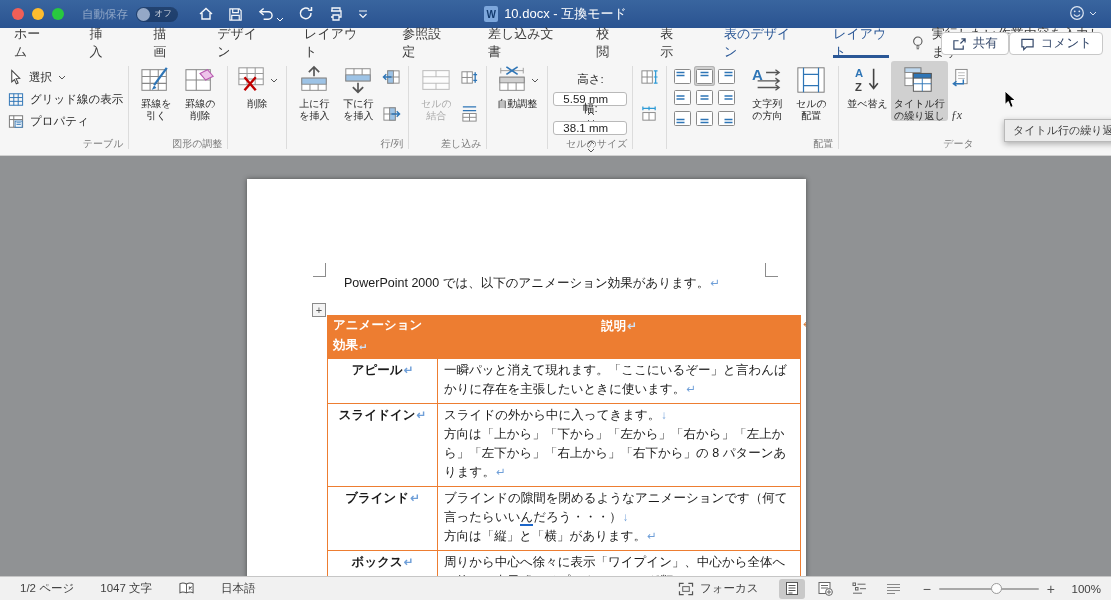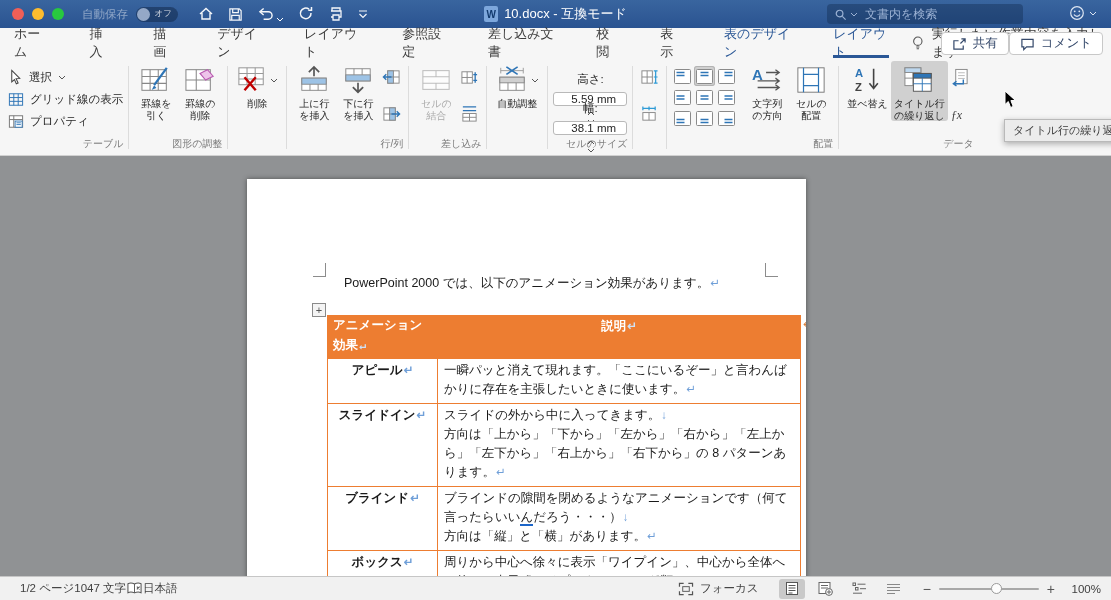--- a/index.html
+++ b/index.html
@@ -57,21 +57,21 @@
   .bigbtn .lbl { margin-top:3px; white-space:pre-line; }
   .bigbtn.disabled { color:#a9a9a9; }
   .bigbtn.hovered { background:#d0d0d0; border-radius:3px; }
   .iconrow { display:flex; align-items:center; gap:2px; }
   .smallcol { display:flex; flex-direction:column; justify-content:space-between; height:62px; padding:7px 2px 0 2px; }
   .chev { width:8px; height:5px; }
   .sizer { display:flex; flex-direction:column; padding-top:6px; gap:5px; }
   .sizer-row { display:flex; align-items:center; gap:5px; height:24px;flex-direction:column; }
   .sizer-row .slbl { font-size:11.5px; color:#262626; }
   .numbox { width:74px; height:20px; background:#fff; border:1px solid #b9b9b9; border-radius:3px;
-    font-size:11.5px; color:#1f1f1f; display:flex; align-items:center; padding-left:17px; }
+    font-size:11.5px; color:#1f1f1f; display:flex; align-items:center; padding-left:9px; }
   .stepper { display:flex; flex-direction:column; gap:3px; padding-left:2px; }
   .aligngrid { display:grid; grid-template-columns:repeat(3,21px); grid-auto-rows:20px; gap:1px; padding-top:5px; }
   .albtn { display:flex; align-items:center; justify-content:center; border-radius:3px; }
   .albtn.sel { background:#d0d0d0; box-shadow:inset 0 0 0 1px #b3b3b3; }
 
   
   .tooltip { position:absolute; left:1004px; top:119px; background:#ececec; border:1px solid #b9b9b9;
     box-shadow:0 2px 6px rgba(0,0,0,.3); font-size:11px; color:#3d3d3d; padding:3px 8px;
     white-space:nowrap; z-index:50; }
   .cursor { position:absolute; left:1004px; top:90px; z-index:60; }
@@ -93,21 +93,21 @@
   tr.head td { background:#ED7D31; color:#fff; font-weight:bold; padding:1px 5px 2px 5px; }
   tr.head td.c2 { text-align:center; }
   td.eff { width:110px; text-align:center; font-weight:bold; padding:2px 4px 4px 4px; }
   td.desc { padding:2px 6px 4px 6px; }
   .gram { border-bottom:2px solid #1d66c9; }
   .rowend { position:absolute; left:556px; top:138px; color:#d9813f; font-size:11.5px; }
 
   
   .statusbar { position:absolute; top:576px; left:0; width:1111px; height:24px; background:#f1f1f1;
     border-top:1px solid #c6c6c6; display:flex; align-items:center; font-size:11.5px; color:#3f3f3f; }
-  .sb-left { display:flex; align-items:center; margin-left:20px; }
+  .sb-left { display:flex; align-items:center; gap:26px; margin-left:20px; }
   .sb-right { position:absolute; right:10px; display:flex; align-items:center; }
   .viewbtn { display:flex; align-items:center; justify-content:center; width:26px; height:20px; border-radius:3px; }
   .viewbtn.sel { background:#c9c9c9; }
   .zoomtrack { position:relative; width:100px; height:2px; background:#a8a8a8; border-radius:1px; margin:0 8px; }
   .zoomthumb { position:absolute; left:52%; top:-5px; width:11px; height:11px; border-radius:50%;
     background:#fdfdfd; border:1px solid #9a9a9a; }
   .zsign { font-size:14px; color:#555; }
 </style>
 </head>
 <body>
@@ -148,30 +148,20 @@
       </svg>
     <svg class="ic" width="10" height="9" viewBox="0 0 10 9">
         <path d="M1 1h8 M1.5 4 L5 7.5 L8.5 4" fill="none" stroke="#fff" stroke-width="1.2"></path>
       </svg>
   </div>
   <div class="titletext">
     <div class="inner">
       <div class="wicon">W</div>
       <span>10.docx - 互換モード</span>
     </div>
-  </div>
-  <div class="searchbox">
-    <svg width="13" height="13" viewBox="0 0 14 14">
-        <circle cx="6" cy="6" r="3.6" fill="none" stroke="#9cb2d4" stroke-width="1.3"></circle>
-        <path d="M9 9 L12.5 12.5" stroke="#9cb2d4" stroke-width="1.3"></path>
-      </svg>
-    <svg class="chev" viewBox="0 0 8 5">
-        <path d="M1 1 L4 4 L7 1" fill="none" stroke="#9cb2d4"></path>
-      </svg>
-    <span class="ph">文書内を検索</span>
   </div>
   <div class="smiley">
     <svg width="16" height="16" viewBox="0 0 16 16">
         <circle cx="8" cy="8" r="6.3" fill="none" stroke="#dde6f2" stroke-width="1.2"></circle>
         <circle cx="5.7" cy="6.3" r=".9" fill="#dde6f2"></circle>
         <circle cx="10.3" cy="6.3" r=".9" fill="#dde6f2"></circle>
         <path d="M5 9.5 a3.4 3.4 0 0 0 6 0" fill="none" stroke="#dde6f2" stroke-width="1.2"></path>
       </svg>
     <svg class="chev" viewBox="0 0 8 5">
         <path d="M1 1 L4 4 L7 1" fill="none" stroke="#dde6f2"></path>

